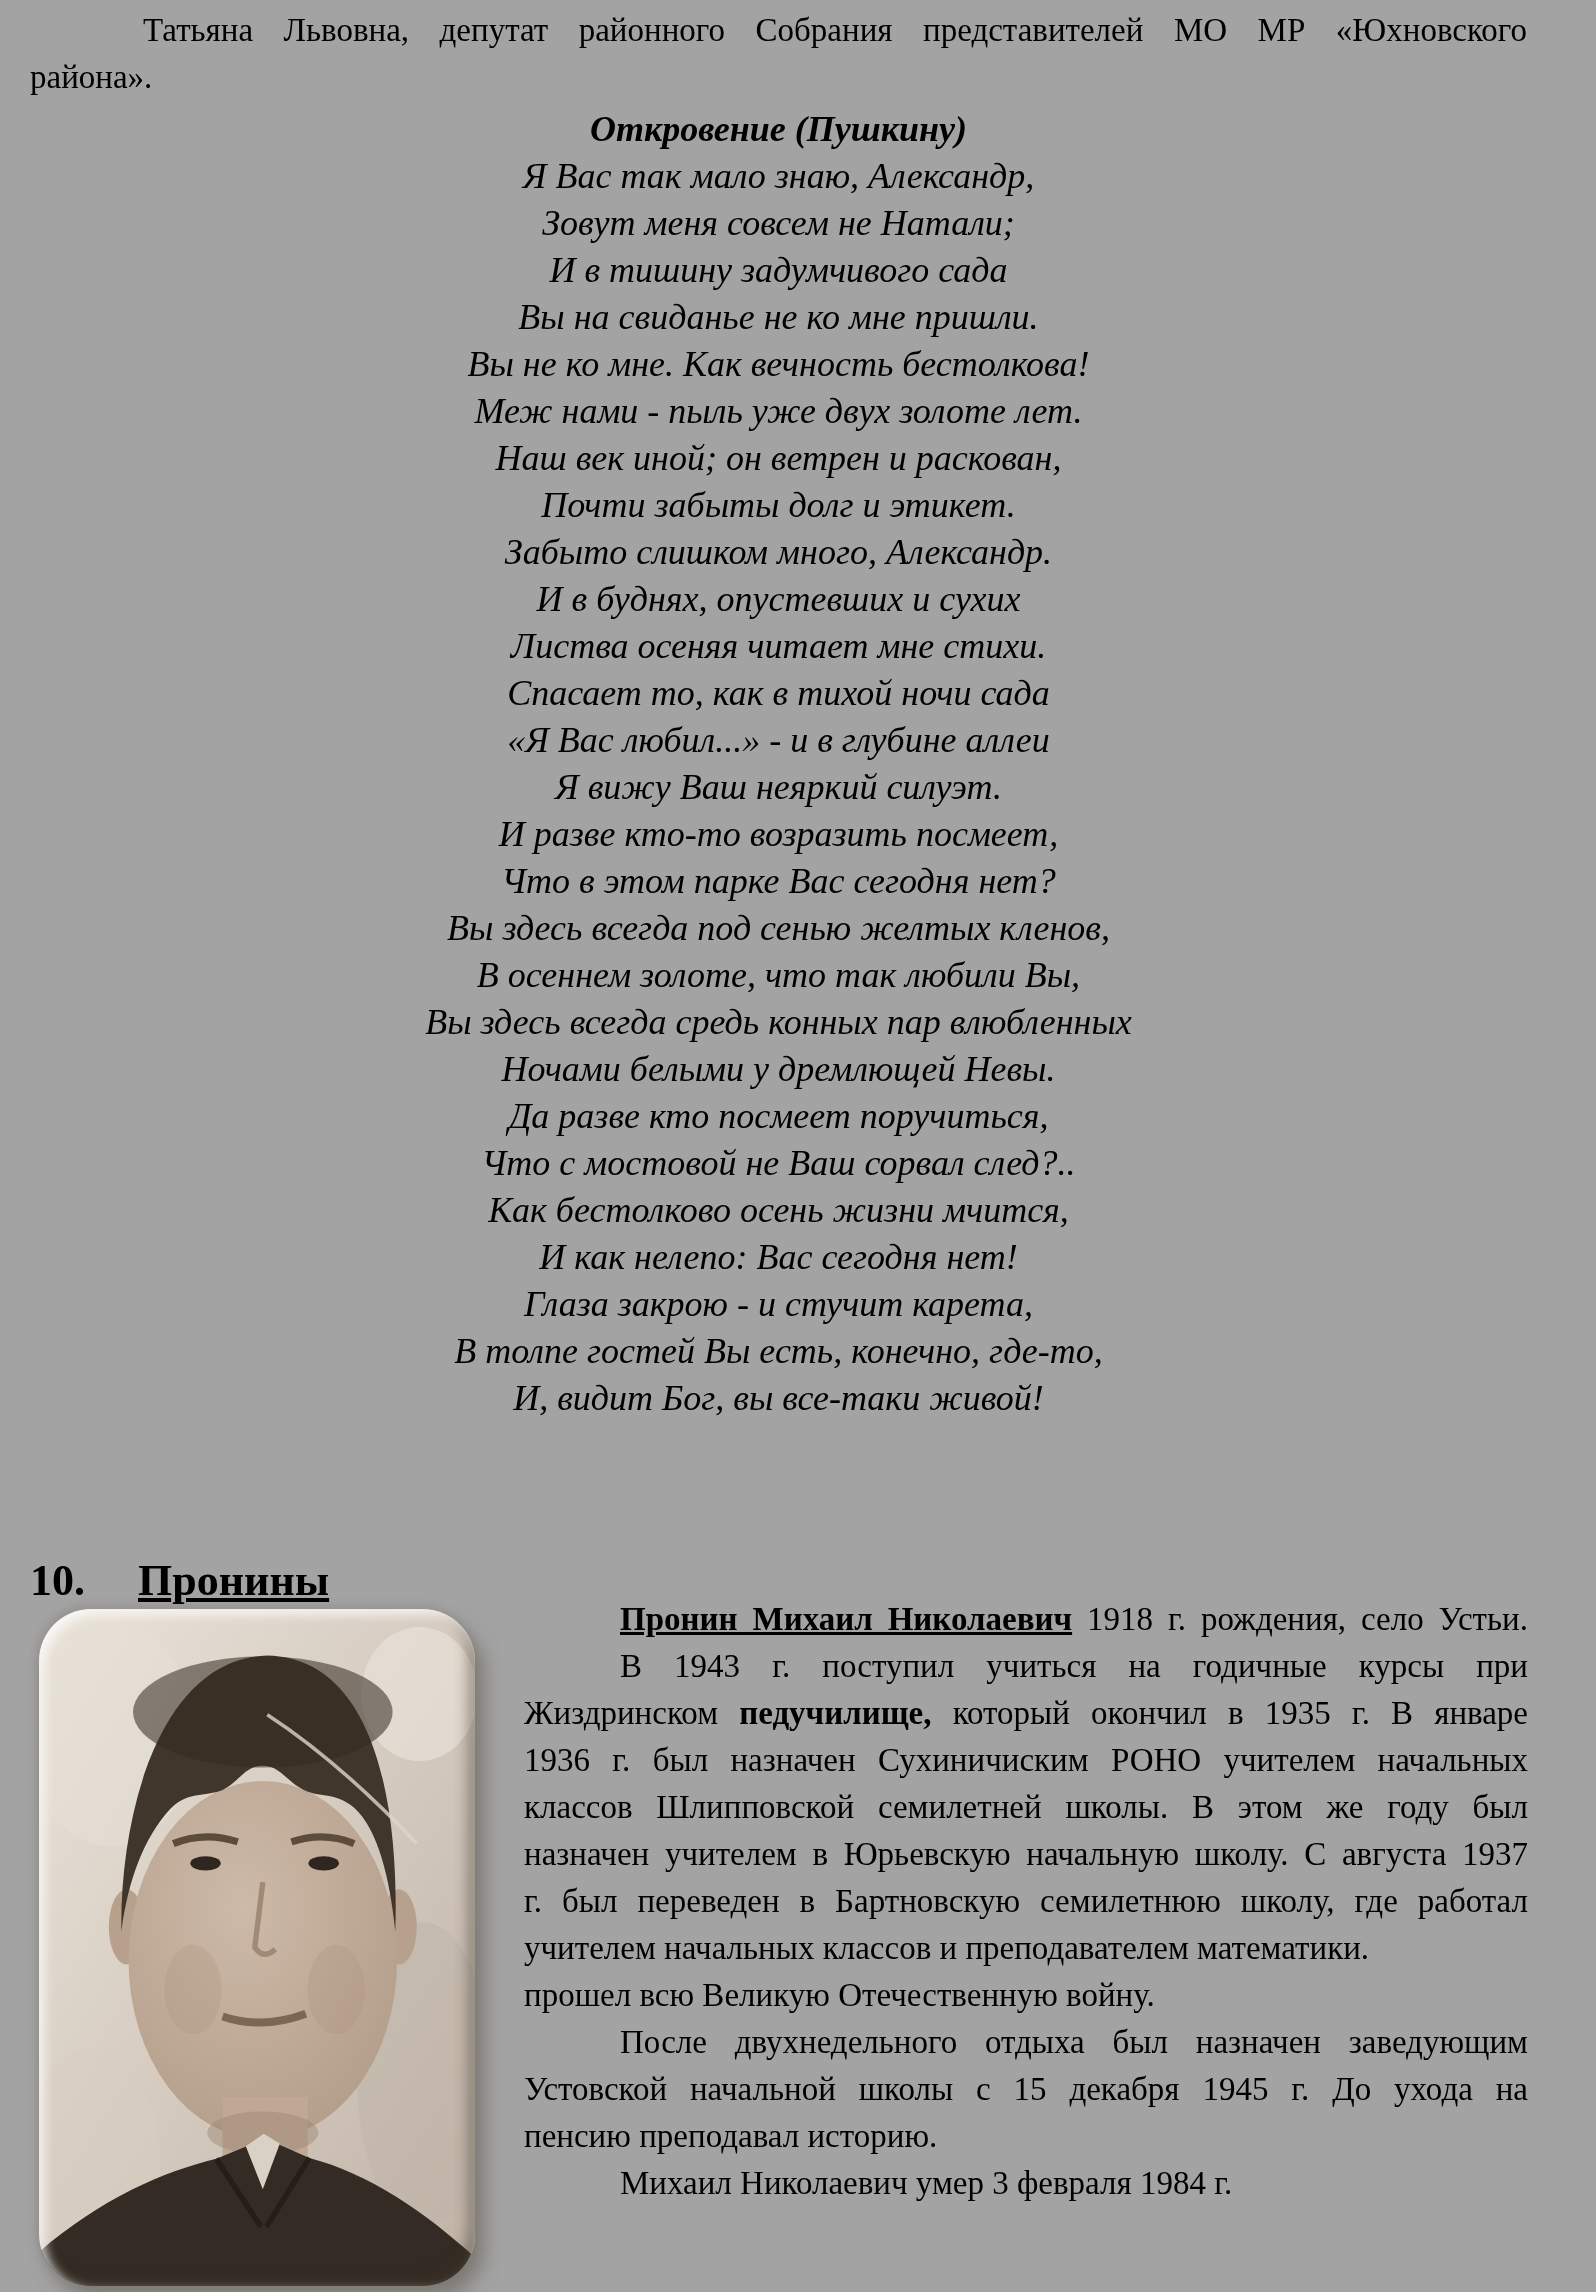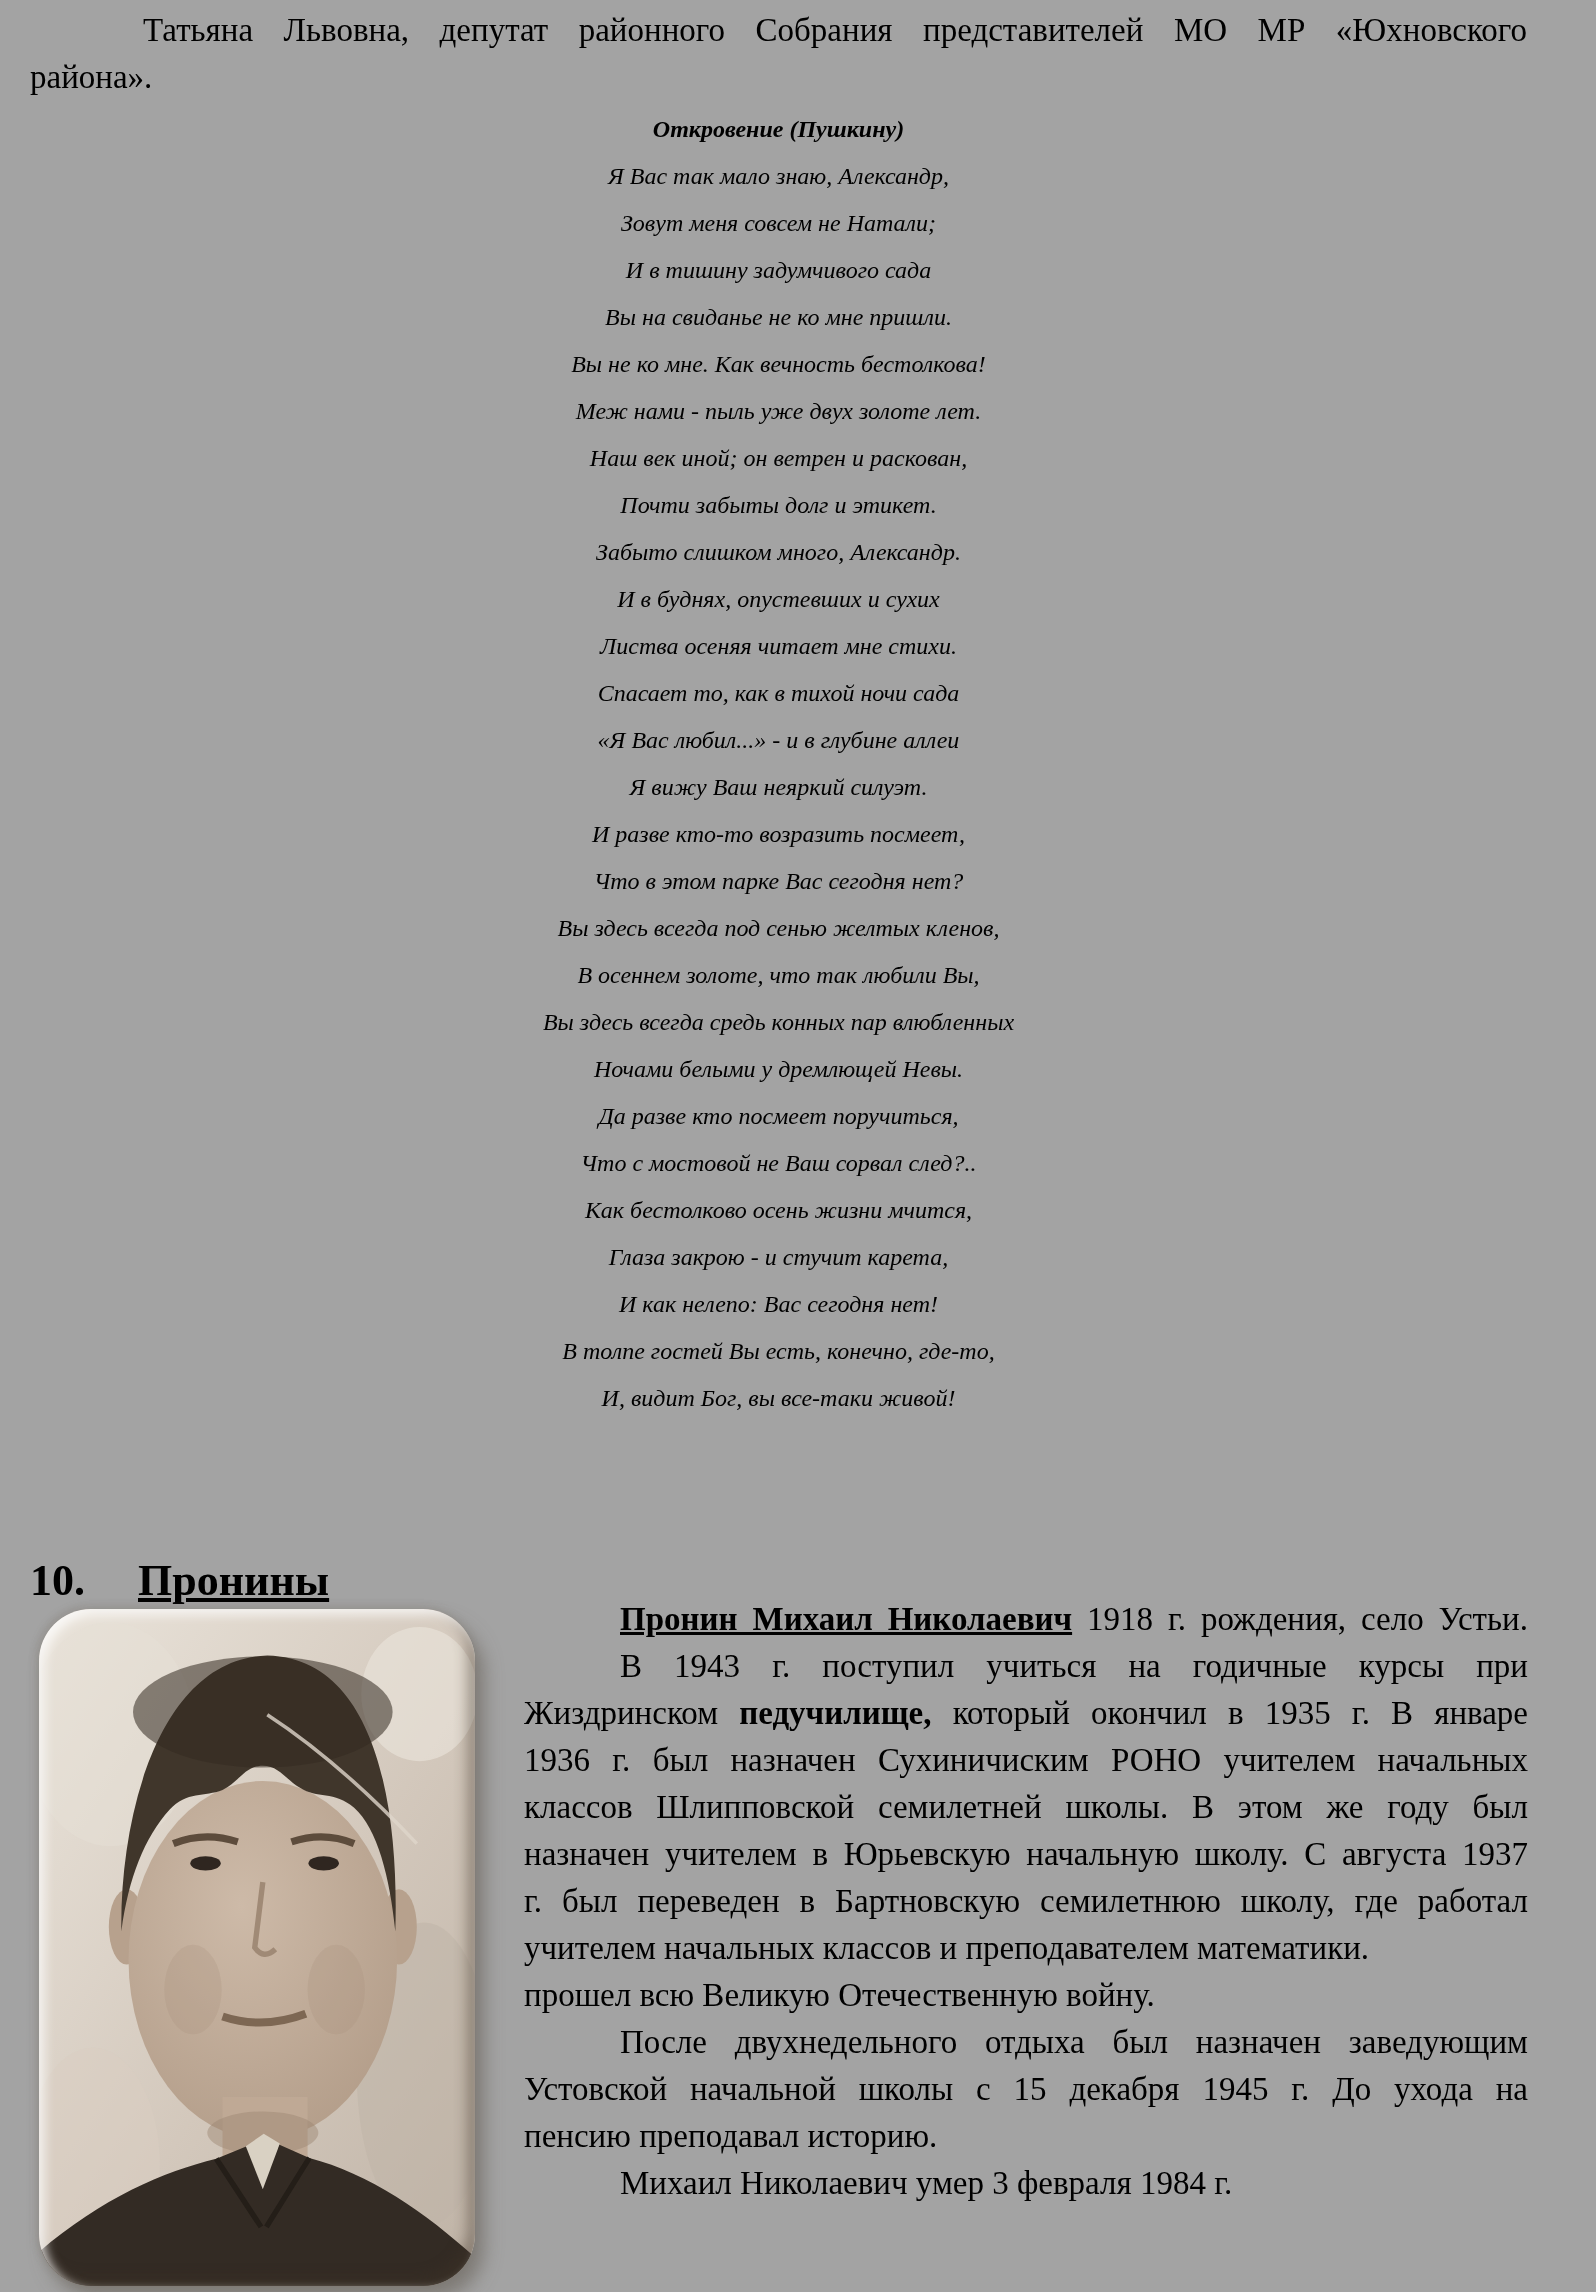--- a/index.html
+++ b/index.html
@@ -8,21 +8,21 @@
         font-family:"Liberation Serif","DejaVu Serif",serif;overflow:hidden}
   .abs{position:absolute}
   .bl{font-size:33px;line-height:47px}
   .j{text-align:justify;text-align-last:justify}
   .ind-intro{padding-left:113px}
   .ind-bio{padding-left:96px}
   .bold{font-weight:700}
   .ul{text-decoration:underline}
   .intro{left:30px;top:7.2px;width:1497px}
   .poem{left:30px;top:106px;width:1497px}
-  .poem-line{font-size:24px;line-height:47px;font-style:italic;text-align:center}
+  .poem-line{font-size:36px;line-height:47px;font-style:italic;text-align:center}
   .poem-title{font-weight:700}
   .section-header{left:30px;top:1557px;font-size:44px;line-height:47px;font-weight:700}
   .section-number{display:inline-block;width:108px}
   .photo-frame{left:39px;top:1609px;width:436px;height:677px;border-radius:52px;overflow:hidden;
                box-shadow:9px 12.5px 18px rgba(96,90,80,.55),-2.7px -2.7px 7.2px rgba(120,112,100,.25)}
   .photo-frame svg{display:block;width:100%;height:100%}
   .photo-bevel{position:absolute;inset:0;border-radius:52px;pointer-events:none;
                box-shadow:inset 5.4px 5.4px 10.7px rgba(255,255,255,.8),inset -7.2px -8px 14.3px rgba(62,52,40,.45)}
   .bio{left:524px;top:1596px;width:1004px}
 </style>
@@ -54,22 +54,22 @@
     <div class="poem-line">Я вижу Ваш неяркий силуэт.</div>
     <div class="poem-line">И разве кто-то возразить посмеет,</div>
     <div class="poem-line">Что в этом парке Вас сегодня нет?</div>
     <div class="poem-line">Вы здесь всегда под сенью желтых кленов,</div>
     <div class="poem-line">В осеннем золоте, что так любили Вы,</div>
     <div class="poem-line">Вы здесь всегда средь конных пар влюбленных</div>
     <div class="poem-line">Ночами белыми у дремлющей Невы.</div>
     <div class="poem-line">Да разве кто посмеет поручиться,</div>
     <div class="poem-line">Что с мостовой не Ваш сорвал след?..</div>
     <div class="poem-line">Как бестолково осень жизни мчится,</div>
+    <div class="poem-line">И как нелепо: Вас сегодня нет!</div>
     <div class="poem-line">Глаза закрою - и стучит карета,</div>
-    <div class="poem-line">И как нелепо: Вас сегодня нет!</div>
     <div class="poem-line">В толпе гостей Вы есть, конечно, где-то,</div>
     <div class="poem-line">И, видит Бог, вы все-таки живой!</div>
   </div>
 
   <div class="abs section-header">
     <span class="section-number">10.</span><span class="ul">Пронины</span>
   </div>
 
   <div class="abs photo-frame">
     <svg viewBox="0 0 487 756" preserveAspectRatio="none">

